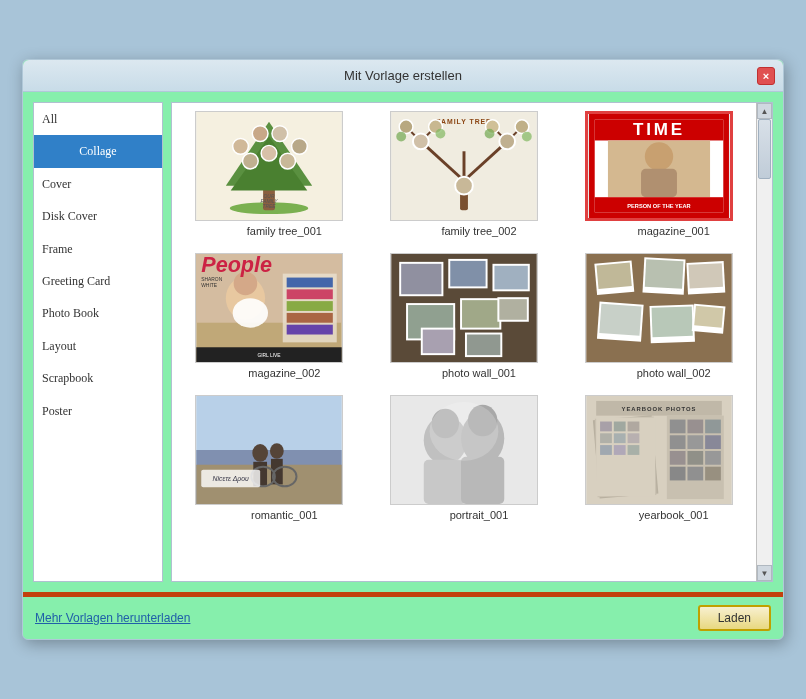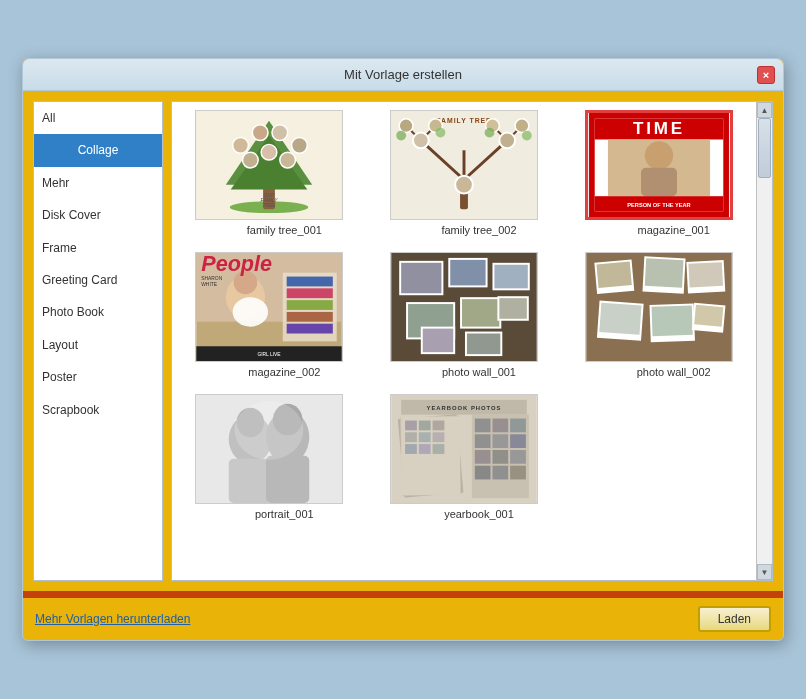--- a/index.html
+++ b/index.html
@@ -6,21 +6,21 @@
     body {
       background: #a8c4d8;
       display: flex;
       align-items: center;
       justify-content: center;
       min-height: 100vh;
       font-family: 'Segoe UI', Tahoma, Geneva, Verdana, sans-serif;
       font-size: 12px;
     }
     .dialog {
-      background: #eab308;
+      background: #86efac;
       border: 1px solid #b0c8d8;
       border-radius: 6px;
       width: 762px;
       padding: 0;
       box-shadow: 2px 4px 16px rgba(0,0,0,0.3);
     }
     .titlebar {
       background: linear-gradient(to bottom, #dce8f0, #c8dce8);
       border-bottom: 1px solid #b0c8d8;
       border-radius: 6px 6px 0 0;
@@ -64,20 +64,21 @@
       border: 1px solid #b0c0d0;
       min-height: 480px;
       flex-shrink: 0;
     }
     .sidebar-item {
       padding: 6px 8px;
       cursor: pointer;
       color: #333;
       font-size: 12px;
       line-height: 1.7;
+      font-family: Liberation Serif, serif;
     }
     .sidebar-item.selected {
       background: #3080c8;
       color: white;
       text-align: center;
     }
     .content-area {
       flex: 1;
       background: white;
       border: 1px solid #b0c0d0;
@@ -154,21 +155,21 @@
       color: #333;
       text-align: center;
       padding-left: 30px;
     }
 
     .dialog-footer {
       padding: 8px 12px;
       display: flex;
       align-items: center;
       justify-content: space-between;
-      border-top: 7px solid #c2410c;
+      border-top: 5px solid #c2410c;
     }
     .footer-link {
       color: #2060a8;
       text-decoration: underline;
       cursor: pointer;
       font-size: 12px;
     }
     .footer-buttons {
       display: flex;
       gap: 10px;
@@ -205,28 +206,28 @@
   <div class="titlebar">
     <span class="titlebar-title">Mit Vorlage erstellen</span>
     <div class="close-btn">×</div>
   </div>
 
   <div class="dialog-body">
 
     <div class="sidebar">
       <div class="sidebar-item">All</div>
       <div class="sidebar-item selected">Collage</div>
-      <div class="sidebar-item">Mehr</div>
+      <div class="sidebar-item">Cover</div>
       <div class="sidebar-item">Disk Cover</div>
       <div class="sidebar-item">Frame</div>
       <div class="sidebar-item">Greeting Card</div>
       <div class="sidebar-item">Photo Book</div>
       <div class="sidebar-item">Layout</div>
+      <div class="sidebar-item">Scrapbook</div>
       <div class="sidebar-item">Poster</div>
-      <div class="sidebar-item">Scrapbook</div>
     </div>
 
     <div class="content-area">
       <div class="thumbnails-container">
 
         <div class="thumb-item">
           <div class="thumb-img">
             <svg class="tree-svg" viewBox="0 0 148 110" xmlns="http://www.w3.org/2000/svg">
               <rect width="148" height="110" fill="#f5f0e0"></rect>
 
@@ -394,20 +395,44 @@
               </g>
               <g transform="rotate(5, 125, 72)">
                 <rect x="108" y="52" width="32" height="28" fill="white"></rect>
                 <rect x="110" y="54" width="28" height="20" fill="#d0c8a8"></rect>
               </g>
             </svg>
           </div>
           <span class="thumb-label">photo wall_002</span>
         </div>
 
+        <div class="thumb-item">
+          <div class="thumb-img">
+            <svg class="tree-svg" viewBox="0 0 148 110" xmlns="http://www.w3.org/2000/svg">
+
+              <rect width="148" height="70" fill="#b8d0e8"></rect>
+
+              <rect x="0" y="55" width="148" height="55" fill="#8090b0"></rect>
+
+              <rect x="0" y="70" width="148" height="40" fill="#a09070"></rect>
+
+              <ellipse cx="65" cy="58" rx="8" ry="9" fill="#554438"></ellipse>
+              <rect x="58" y="67" width="14" height="25" fill="#443830"></rect>
+              <ellipse cx="82" cy="56" rx="7" ry="8" fill="#554438"></ellipse>
+              <rect x="76" y="64" width="12" height="26" fill="#443830"></rect>
+
+              <ellipse cx="90" cy="82" rx="12" ry="10" fill="none" stroke="#666" stroke-width="2"></ellipse>
+              <ellipse cx="68" cy="82" rx="12" ry="10" fill="none" stroke="#666" stroke-width="2"></ellipse>
+
+              <rect x="5" y="75" width="60" height="18" fill="rgba(255,255,255,0.8)" rx="2"></rect>
+              <text x="35" y="87" font-size="7" text-anchor="middle" fill="#334" font-style="italic">Nicετε Δρου</text>
+            </svg>
+          </div>
+          <span class="thumb-label">romantic_001</span>
+        </div>
 
         <div class="thumb-item">
           <div class="thumb-img">
             <svg class="tree-svg" viewBox="0 0 148 110" xmlns="http://www.w3.org/2000/svg">
 
               <rect width="148" height="110" fill="#e8e8e8"></rect>
 
               <ellipse cx="55" cy="45" rx="22" ry="25" fill="#c0c0c0"></ellipse>
               <ellipse cx="55" cy="28" rx="14" ry="15" fill="#b0b0b0"></ellipse>
               <ellipse cx="93" cy="43" rx="22" ry="27" fill="#b8b8b8"></ellipse>

